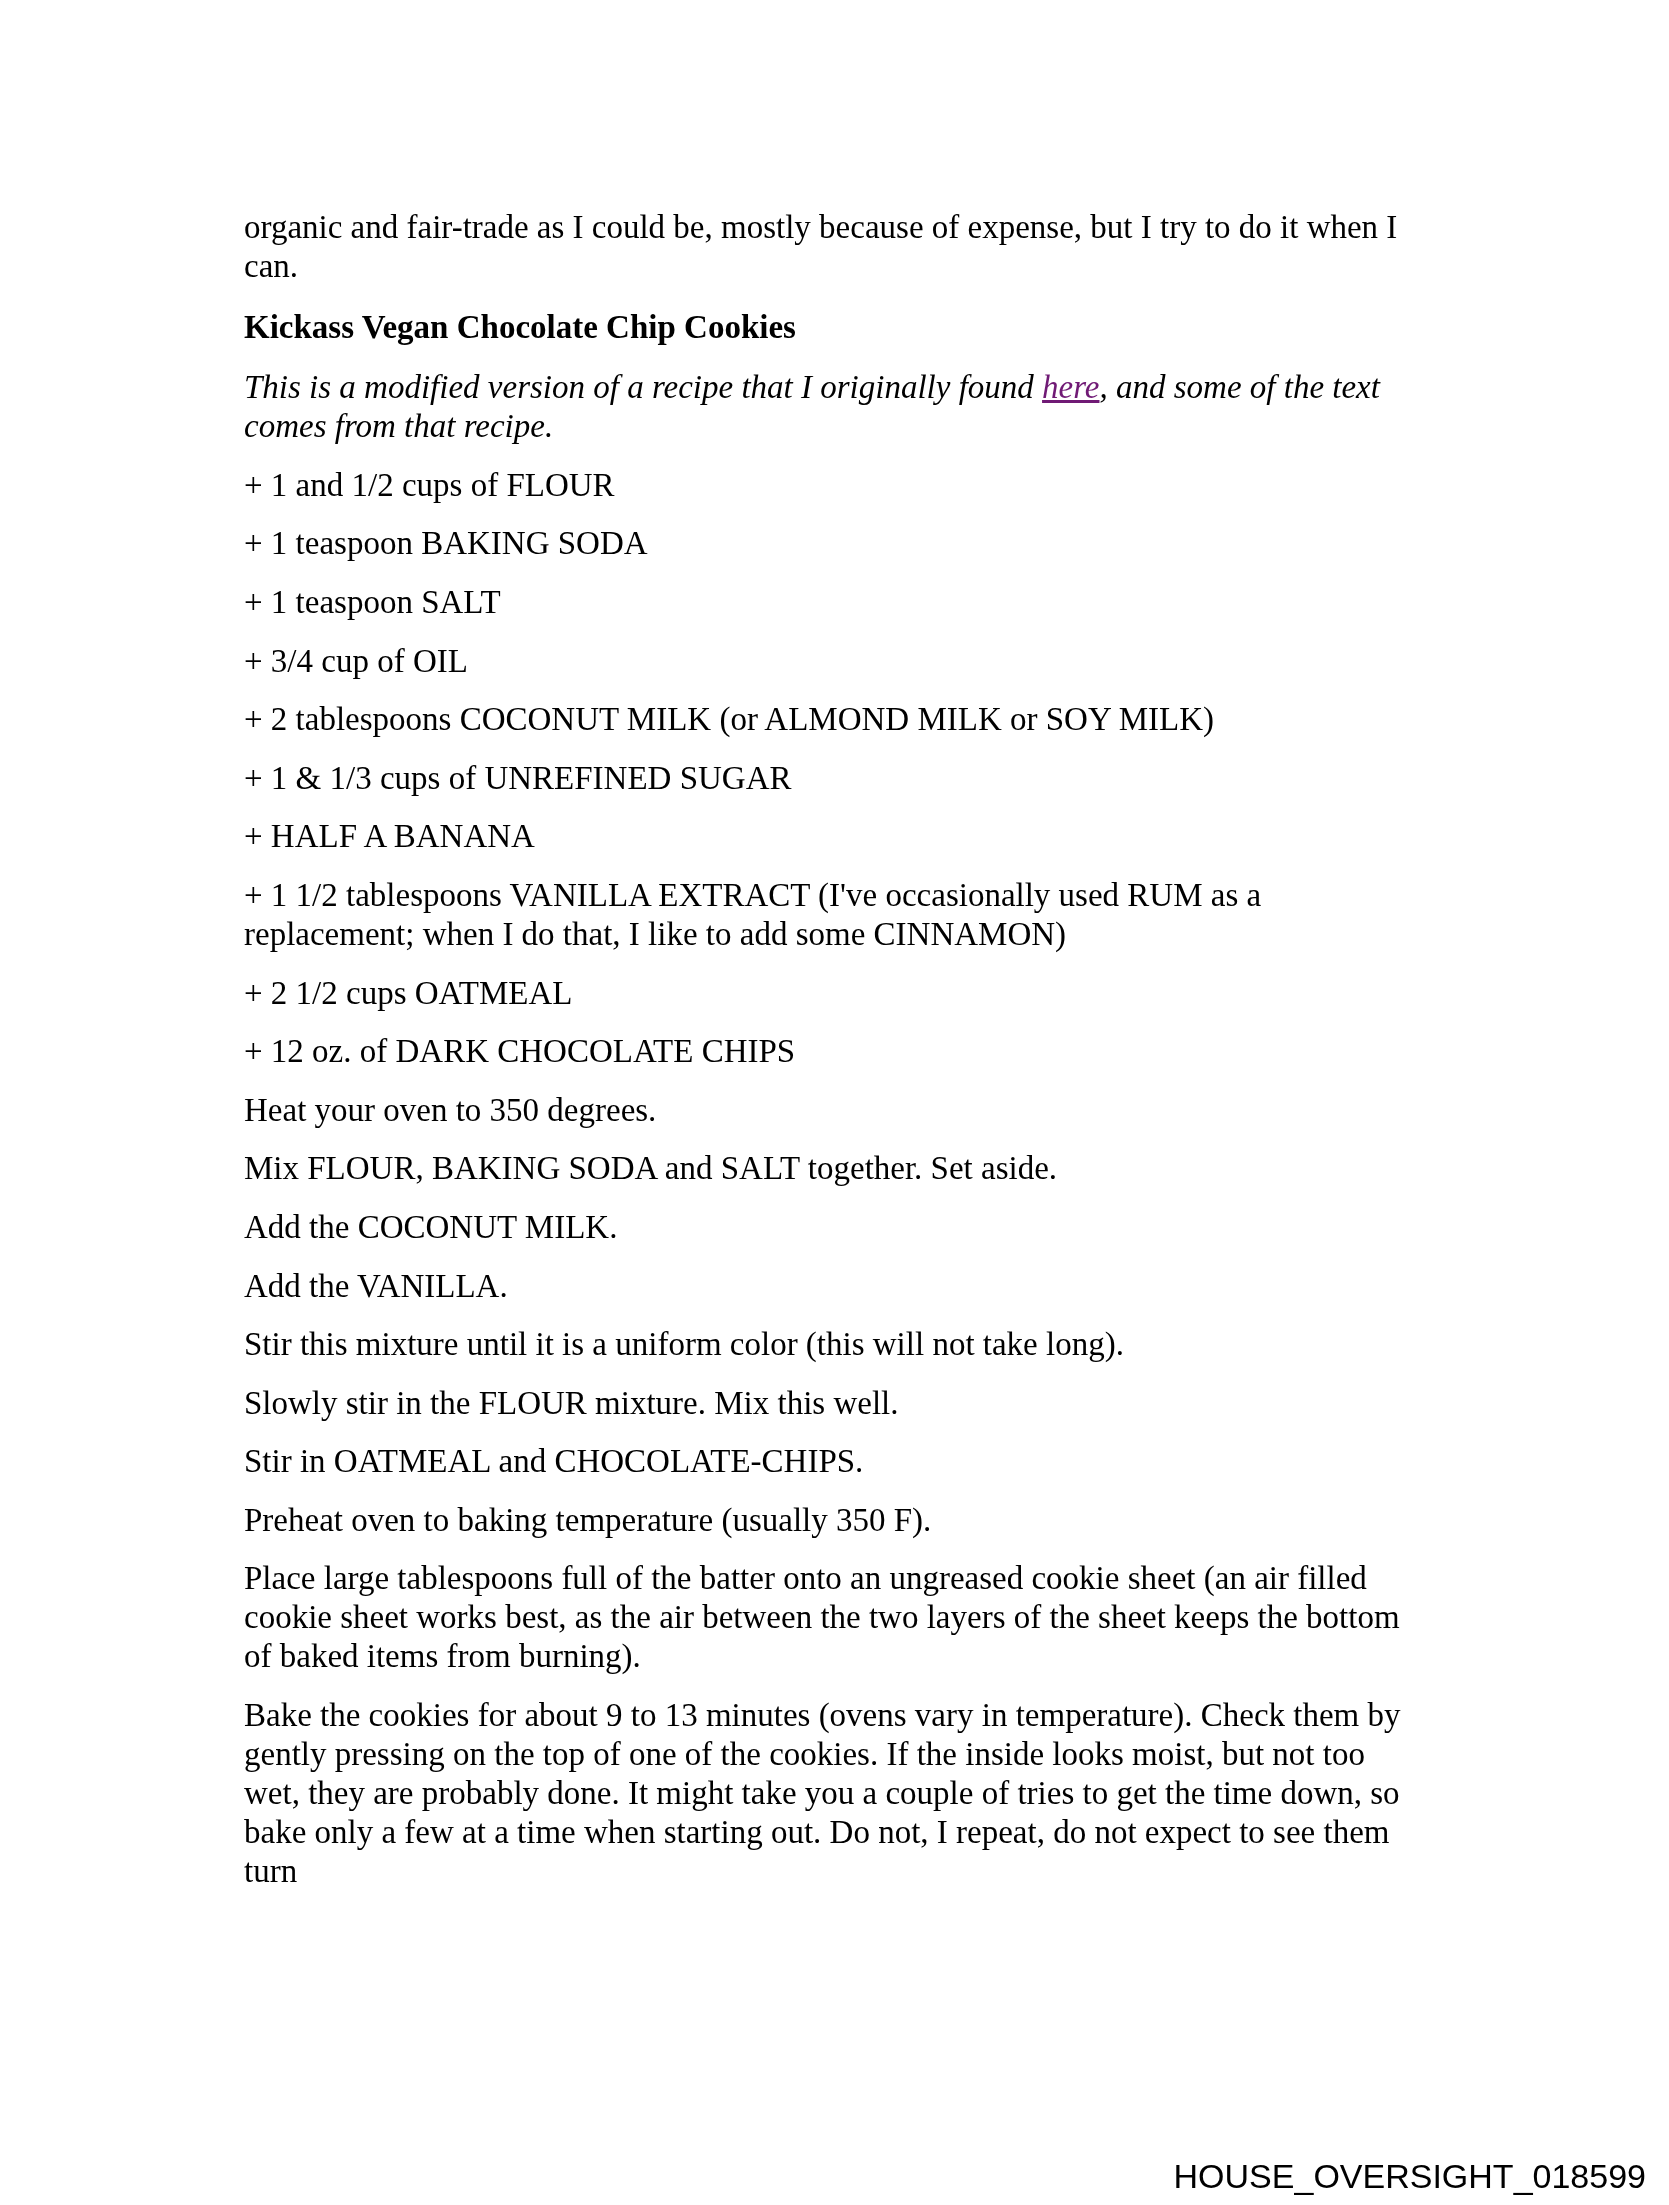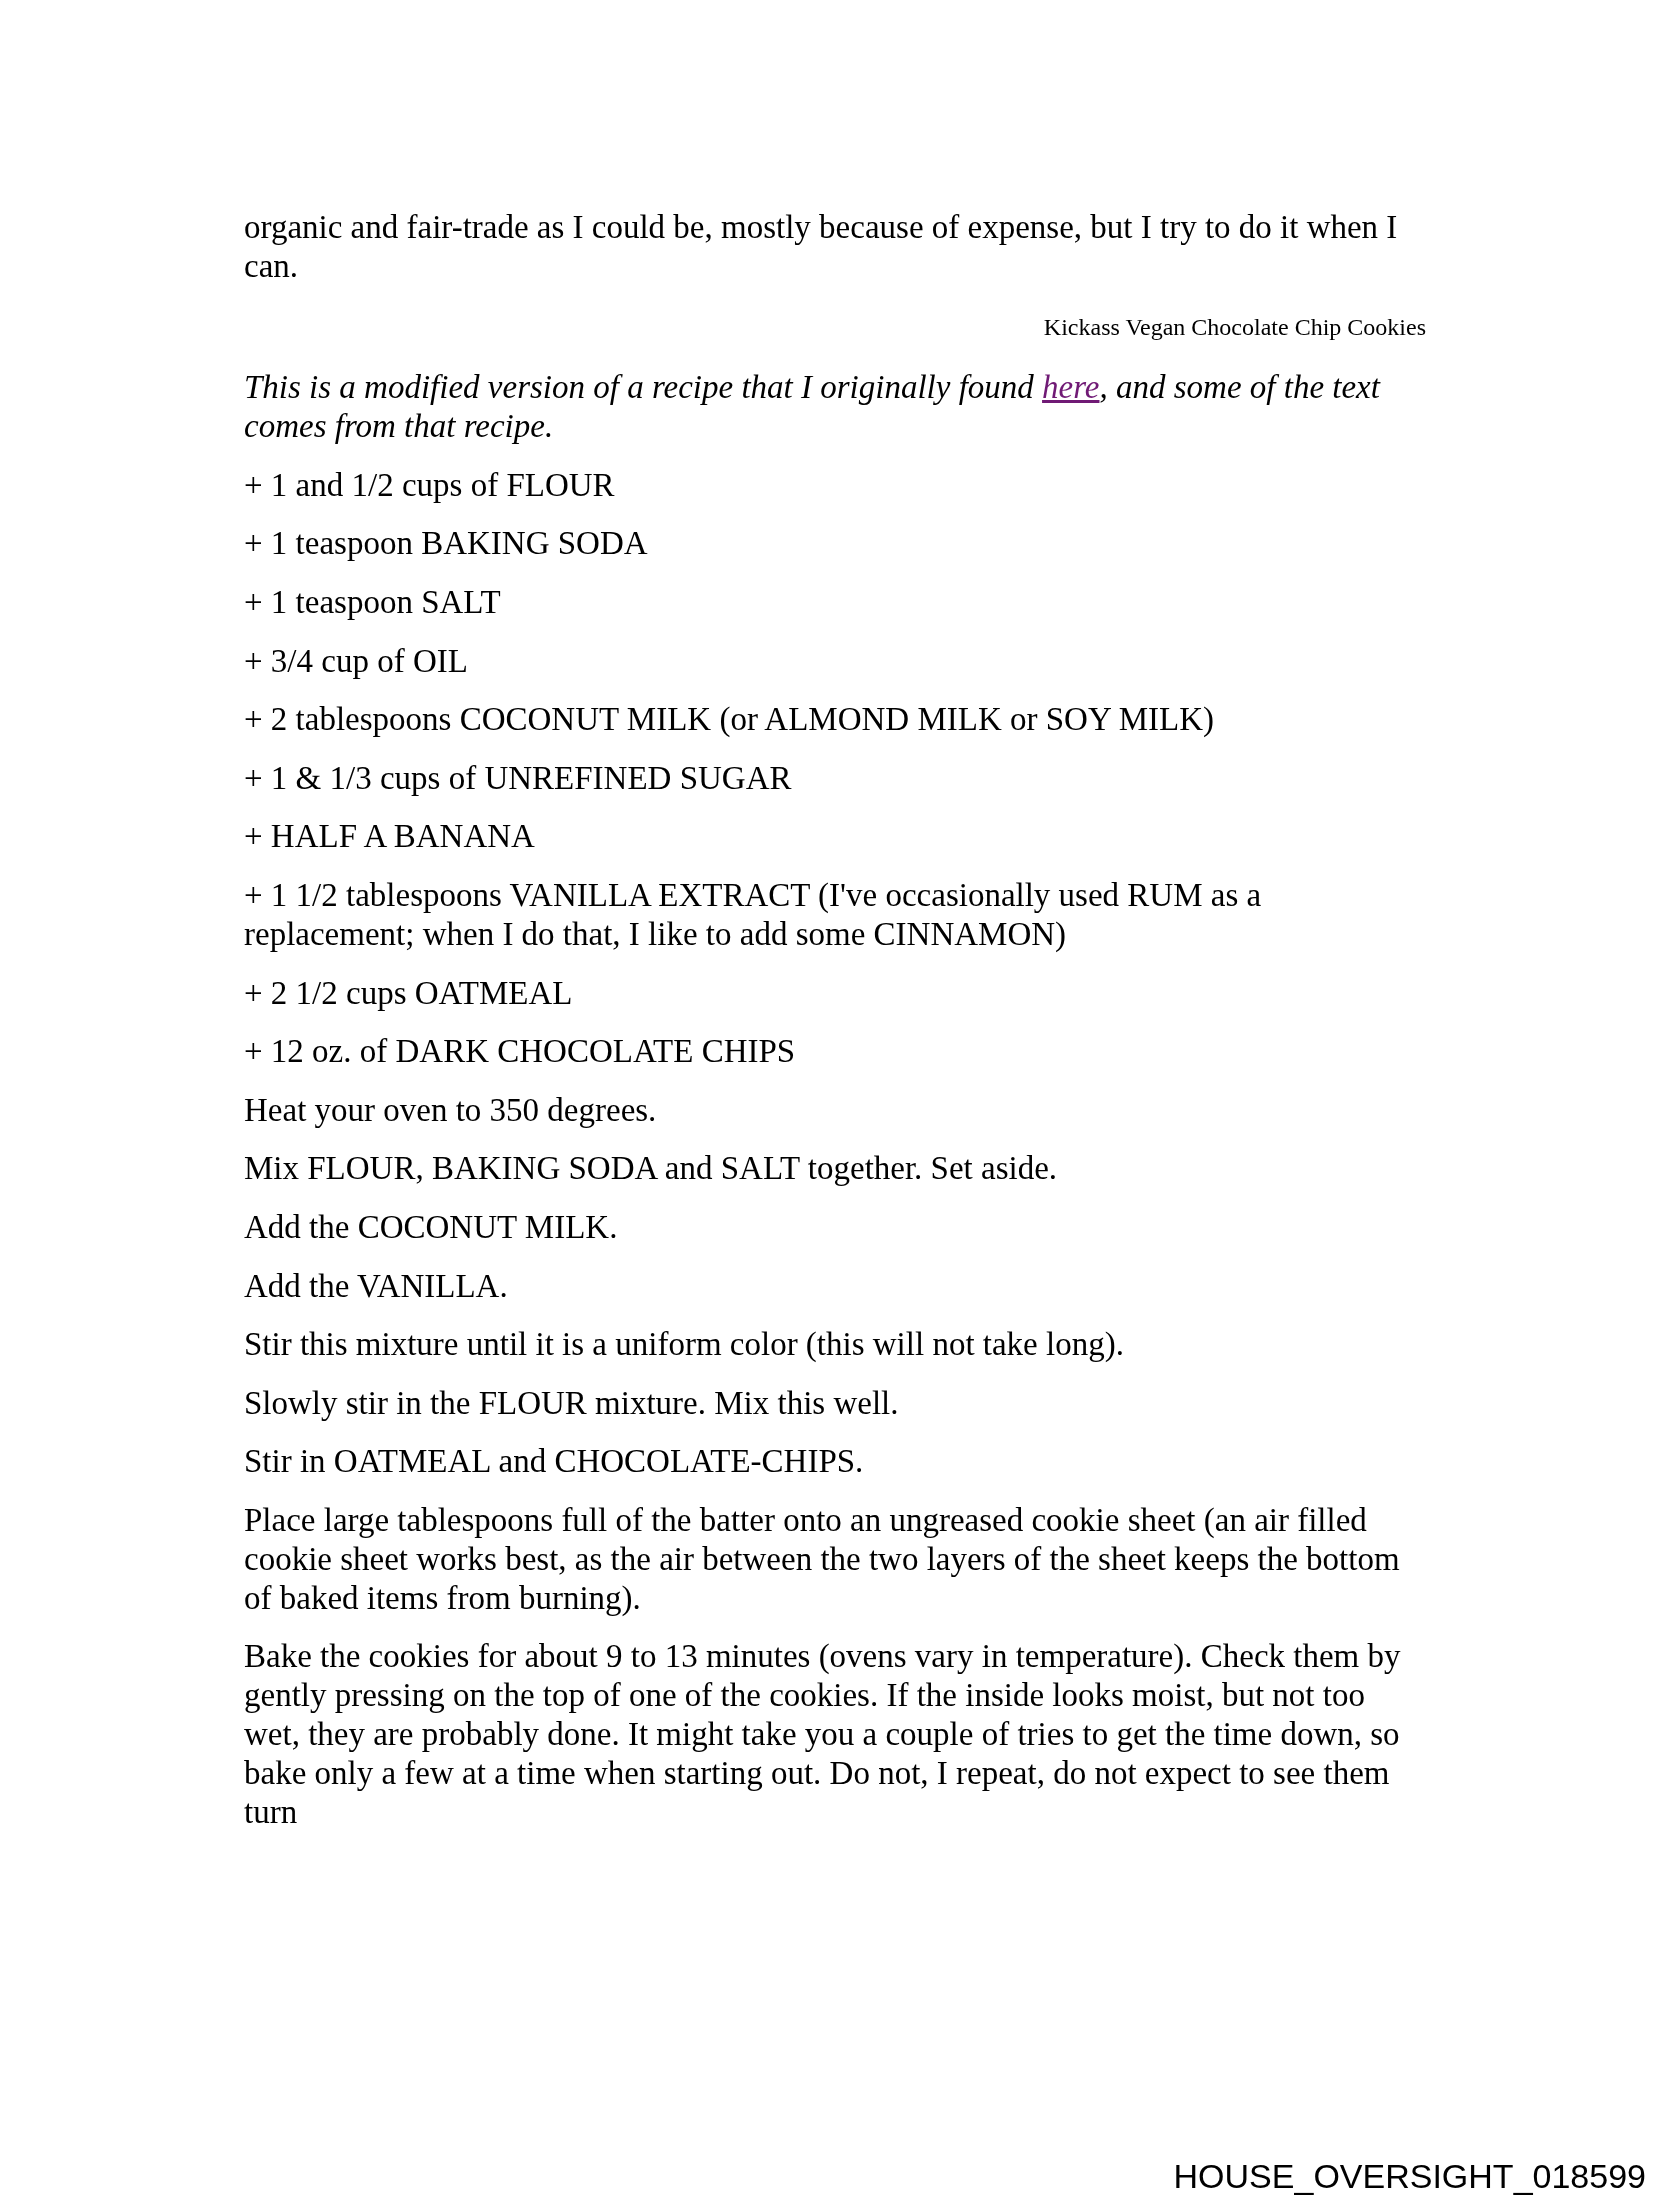--- a/index.html
+++ b/index.html
@@ -23,24 +23,24 @@
     margin-top: 13px;
   }
   .para {
     margin: 0 0 19.6px 0;
     font-size: 33px;
     line-height: 39px;
     color: #000000;
   }
   .title {
     margin: 0 0 19.6px 0;
-    font-size: 24px;
+    font-size: 33px;
     line-height: 43px;
-    font-weight: normal;
-    text-align: right;
+    font-weight: bold;
+    text-align: left;
   }
   .note {
     font-style: italic;
   }
   .src-link {
     color: #701a75;
     text-decoration: underline;
     font-style: italic;
     cursor: pointer;
   }
@@ -78,19 +78,20 @@
   <p class="para">+ 2 1/2 cups OATMEAL</p>
   <p class="para">+ 12 oz. of DARK CHOCOLATE CHIPS</p>
 
   <p class="para">Heat your oven to 350 degrees.</p>
   <p class="para">Mix FLOUR, BAKING SODA and SALT together. Set aside.</p>
   <p class="para">Add the COCONUT MILK.</p>
   <p class="para">Add the VANILLA.</p>
   <p class="para">Stir this mixture until it is a uniform color (this will not take long).</p>
   <p class="para">Slowly stir in the FLOUR mixture. Mix this well.</p>
   <p class="para">Stir in OATMEAL and CHOCOLATE-CHIPS.</p>
+  <p class="para">Preheat oven to baking temperature (usually 350 F).</p>
   <p class="para">Place large tablespoons full of the batter onto an ungreased cookie sheet (an air filled cookie sheet works best, as the air between the two layers of the sheet keeps the bottom of baked items from burning).</p>
   <p class="para">Bake the cookies for about 9 to 13 minutes (ovens vary in temperature). Check them by gently pressing on the top of one of the cookies. If the inside looks moist, but not too wet, they are probably done. It might take you a couple of tries to get the time down, so bake only a few at a time when starting out. Do not, I repeat, do not expect to see them turn</p>
 
 </div>
 
 <div class="bates">HOUSE_OVERSIGHT_018599</div>
 
 
 </body></html>

